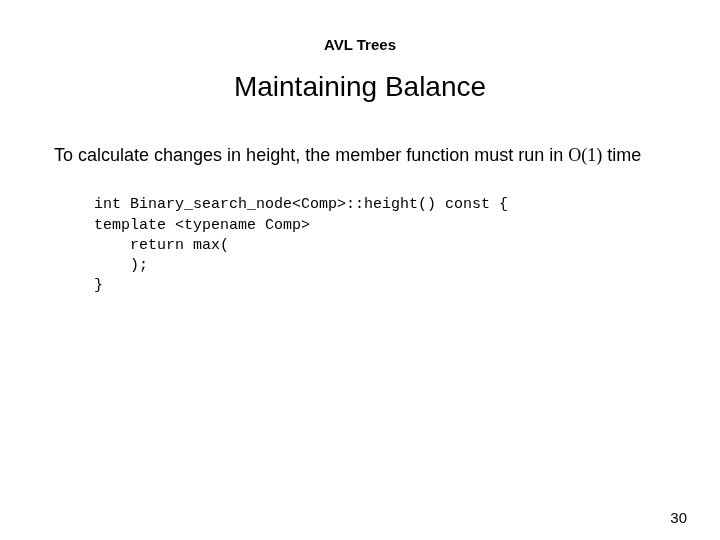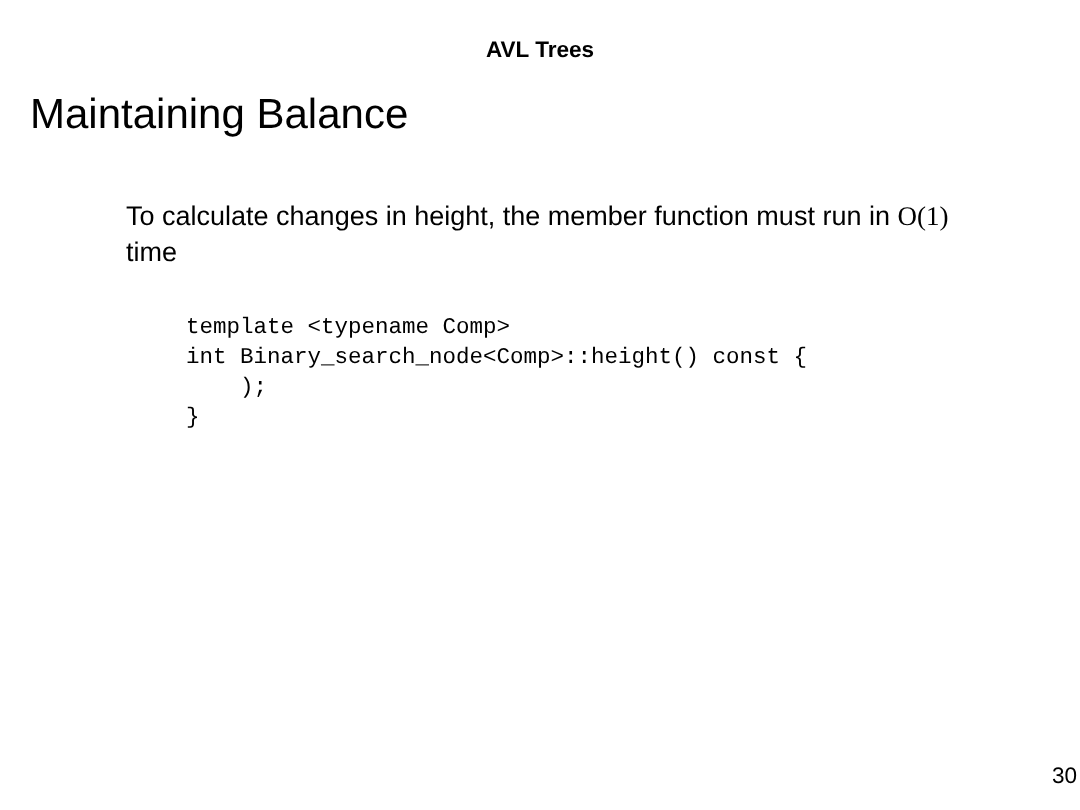--- a/index.html
+++ b/index.html
@@ -15,31 +15,30 @@
   .slide {
     width: 720px;
     height: 540px;
     position: relative;
     box-sizing: border-box;
   }
   .header {
     text-align: center;
     font-weight: bold;
     font-size: 15px;
-    padding-top: 25px;
+    padding-top: 36px;
   }
   .title {
-    text-align: left;
+    text-align: center;
     font-size: 28px;
     font-weight: normal;
     margin-top: 18px;
-    padding-left: 20px;
   }
   .body {
-    padding: 40px 70px 0 84px;
+    padding: 40px 70px 0 54px;
     font-size: 18px;
     line-height: 1.35;
   }
   .para {
     margin-bottom: 28px;
   }
   .serif {
     font-family: "Times New Roman", Times, serif;
   }
   .italic {
@@ -47,21 +46,21 @@
   }
   .code-block {
     font-family: "Courier New", Courier, monospace;
     font-size: 15px;
     white-space: pre;
     margin-left: 40px;
     line-height: 1.35;
   }
   .page-num {
     position: absolute;
-    right: 2px;
+    right: 33px;
     bottom: 14px;
     font-size: 15px;
     text-align: right;
   }
 </style>
 </head>
 <body>
 
 <div class="slide">
 
@@ -69,19 +68,19 @@
 
   <div class="title">Maintaining Balance</div>
 
   <div class="body">
 
     <div class="para">
       <span>To calculate changes in height, the member function must run in </span><span class="serif">O(1)</span><span> time</span>
     </div>
 
 
-    <div class="code-block"><div>template &lt;typename Comp&gt;</div><div>int Binary_search_node&lt;Comp&gt;::height() const {</div><div>    );</div><div>}</div></div>
+    <div class="code-block"><div>int Binary_search_node&lt;Comp&gt;::height() const {</div><div>template &lt;typename Comp&gt;</div><div>    return max(</div><div>    );</div><div>}</div></div>
 
   </div>
 
   <div class="page-num">30</div>
 
 </div>
 
 </body></html>

